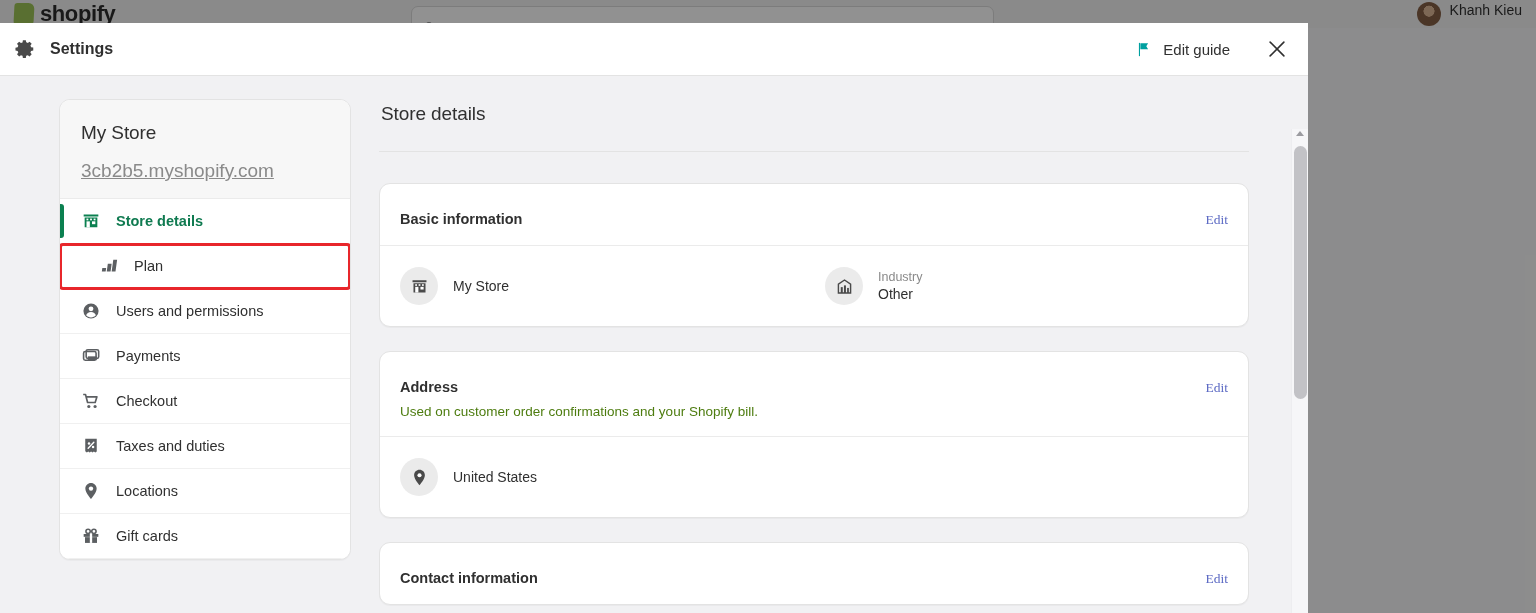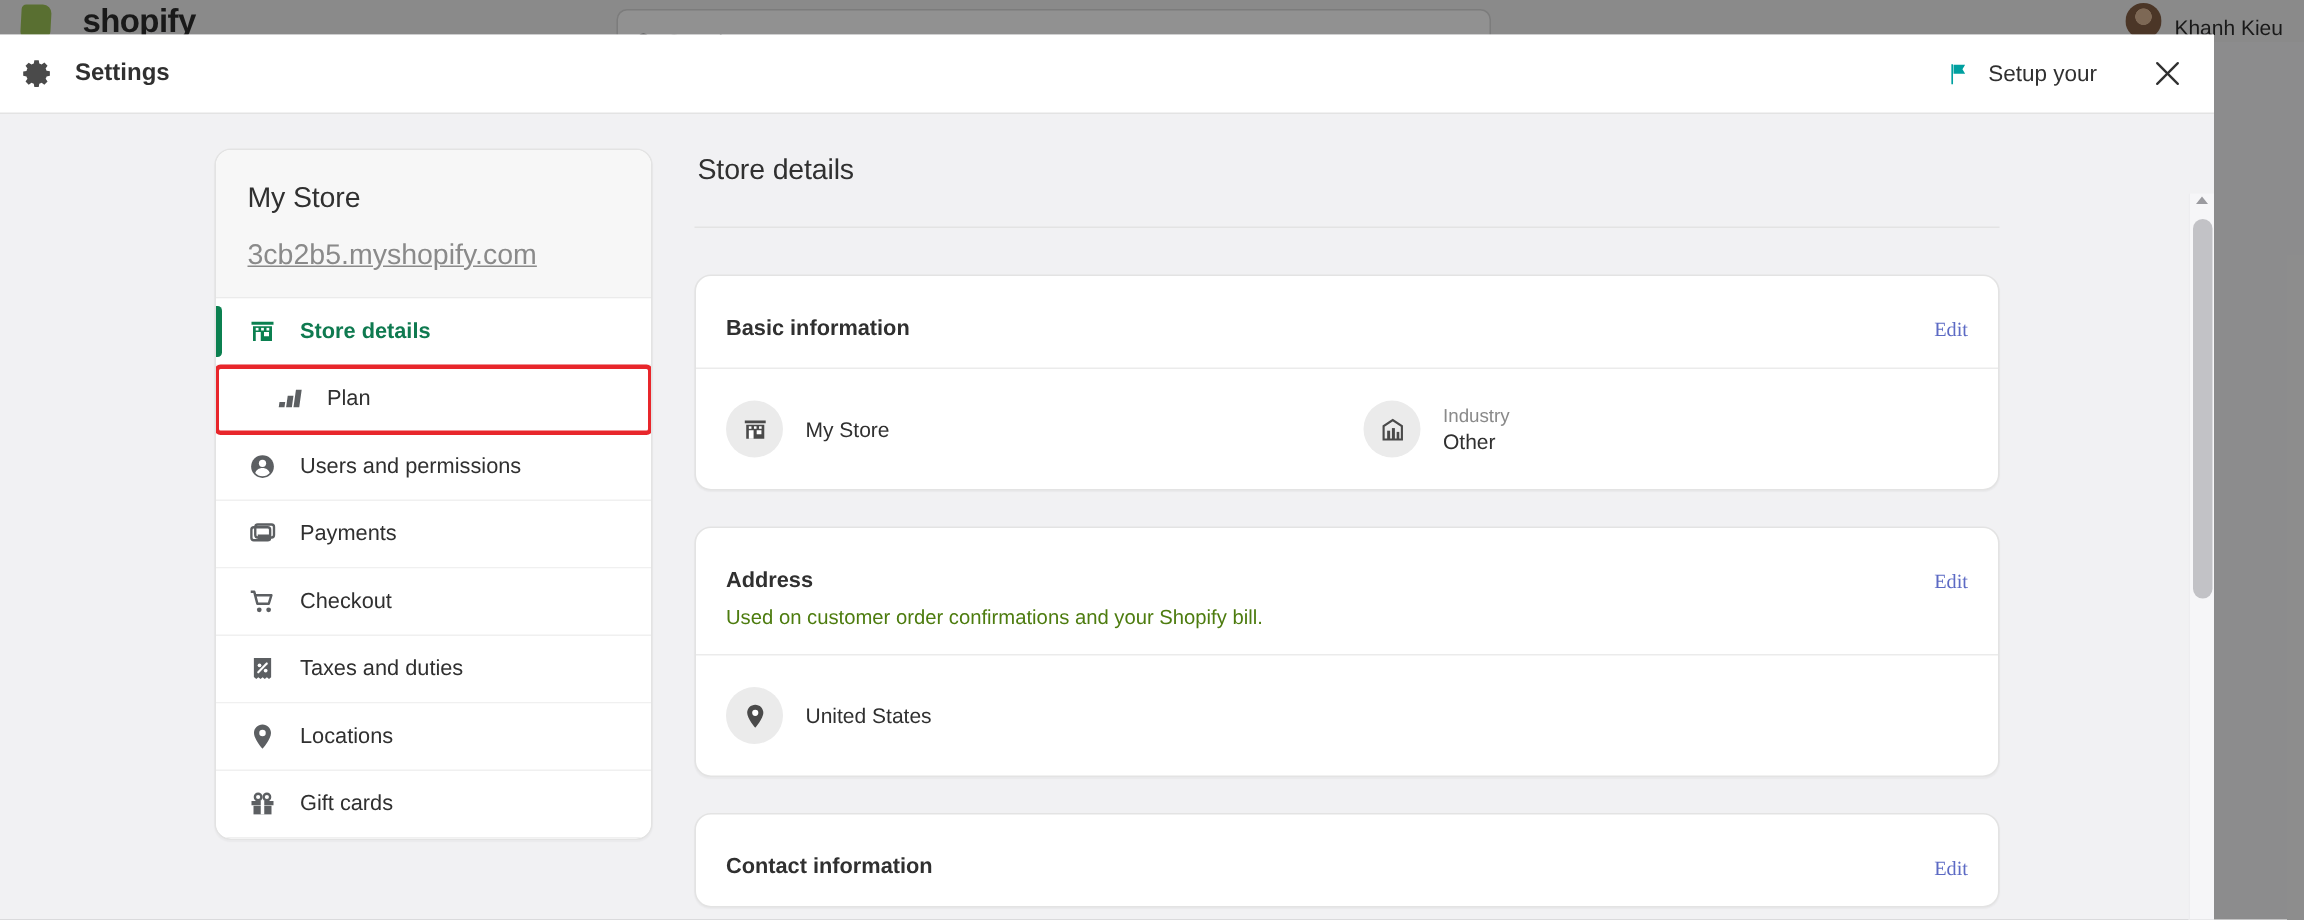--- a/index.html
+++ b/index.html
@@ -23,21 +23,21 @@
     top: 0; left: 0; right: 0;
     height: 28px;
     background: #f1f1f1;
     display: flex;
     align-items: center;
     padding: 0 14px;
   }
   .bg-logo {
     display: flex;
     align-items: center;
-    gap: 21px;
+    gap: 6px;
   }
   .bg-logo-mark {
     width: 20px; height: 22px;
     background: #95bf47;
     border-radius: 3px 6px 4px 4px;
     transform: skewX(-3deg);
   }
   .bg-logo-text {
     font-size: 22px;
     font-weight: bold;
@@ -60,21 +60,21 @@
   }
   #bg-search .ph {
     font-size: 13px;
     color: #6d7175;
   }
   #bg-user {
     position: absolute;
     right: 14px;
     top: 2px;
     display: flex;
-    align-items: flex-end;
+    align-items: flex-start;
     gap: 9px;
   }
   #bg-avatar {
     width: 24px; height: 24px;
     border-radius: 50%;
     background: #8a6a4a;
     background-image: radial-gradient(circle at 50% 38%, #d9b08c 0 28%, #7a5235 30% 100%);
   }
   #bg-username {
     font-size: 14px;
@@ -86,21 +86,21 @@
     position: absolute;
     inset: 0;
     background: rgba(26, 26, 26, 0.48);
   }
 
   
   #settings-modal {
     position: absolute;
     left: 0;
     top: 23px;
-    width: 1476px;
+    width: 1308px;
     height: 590px;
     background: #f1f1f3;
     overflow: hidden;
   }
 
   
   #modal-header {
     height: 53px;
     background: #ffffff;
     border-bottom: 1px solid #e3e3e3;
@@ -356,21 +356,21 @@
         <path fill="#4a4a4a" d="M21 13.6v-3.2l-2.4-.4a6.9 6.9 0 0 0-.7-1.7l1.4-2-2.3-2.3-2 1.4c-.5-.3-1.1-.5-1.7-.7L12.9 2.4h-3.2l-.4 2.4c-.6.2-1.2.4-1.7.7l-2-1.4L3.3 6.4l1.4 2c-.3.5-.5 1.1-.7 1.7l-2.4.4v3.2l2.4.4c.2.6.4 1.2.7 1.7l-1.4 2 2.3 2.3 2-1.4c.5.3 1.1.5 1.7.7l.4 2.4h3.2l.4-2.4c.6-.2 1.2-.4 1.7-.7l2 1.4 2.3-2.3-1.4-2c.3-.5.5-1.1.7-1.7l2.4-.4z"></path>
       </svg>
       <div id="modal-title">Settings</div>
     </div>
     <div class="right">
       <div id="setup-guide">
         <svg width="17" height="17" viewBox="0 0 20 20">
           <path fill="#00a0a0" d="M4.6 2.2h1.3v15.6H4.6z"></path>
           <path fill="#00a0a0" d="M6.3 2.6h9.1l-2.1 3.5 2.1 3.5H6.3z"></path>
         </svg>
-        <span class="lbl">Setup your</span>
+        <span class="lbl">Edit guide</span>
       </div>
       <div id="close-btn">
         <svg width="22" height="22" viewBox="0 0 24 24">
           <line x1="4.5" y1="4.5" x2="19.5" y2="19.5" stroke="#303030" stroke-width="1.7" stroke-linecap="round"></line>
           <line x1="19.5" y1="4.5" x2="4.5" y2="19.5" stroke="#303030" stroke-width="1.7" stroke-linecap="round"></line>
         </svg>
       </div>
     </div>
   </div>
 

